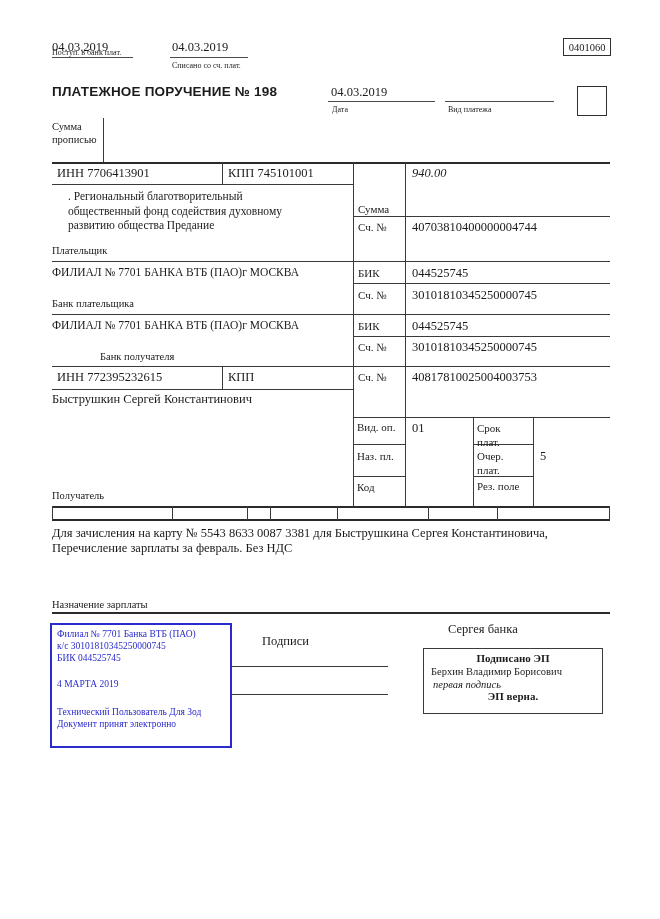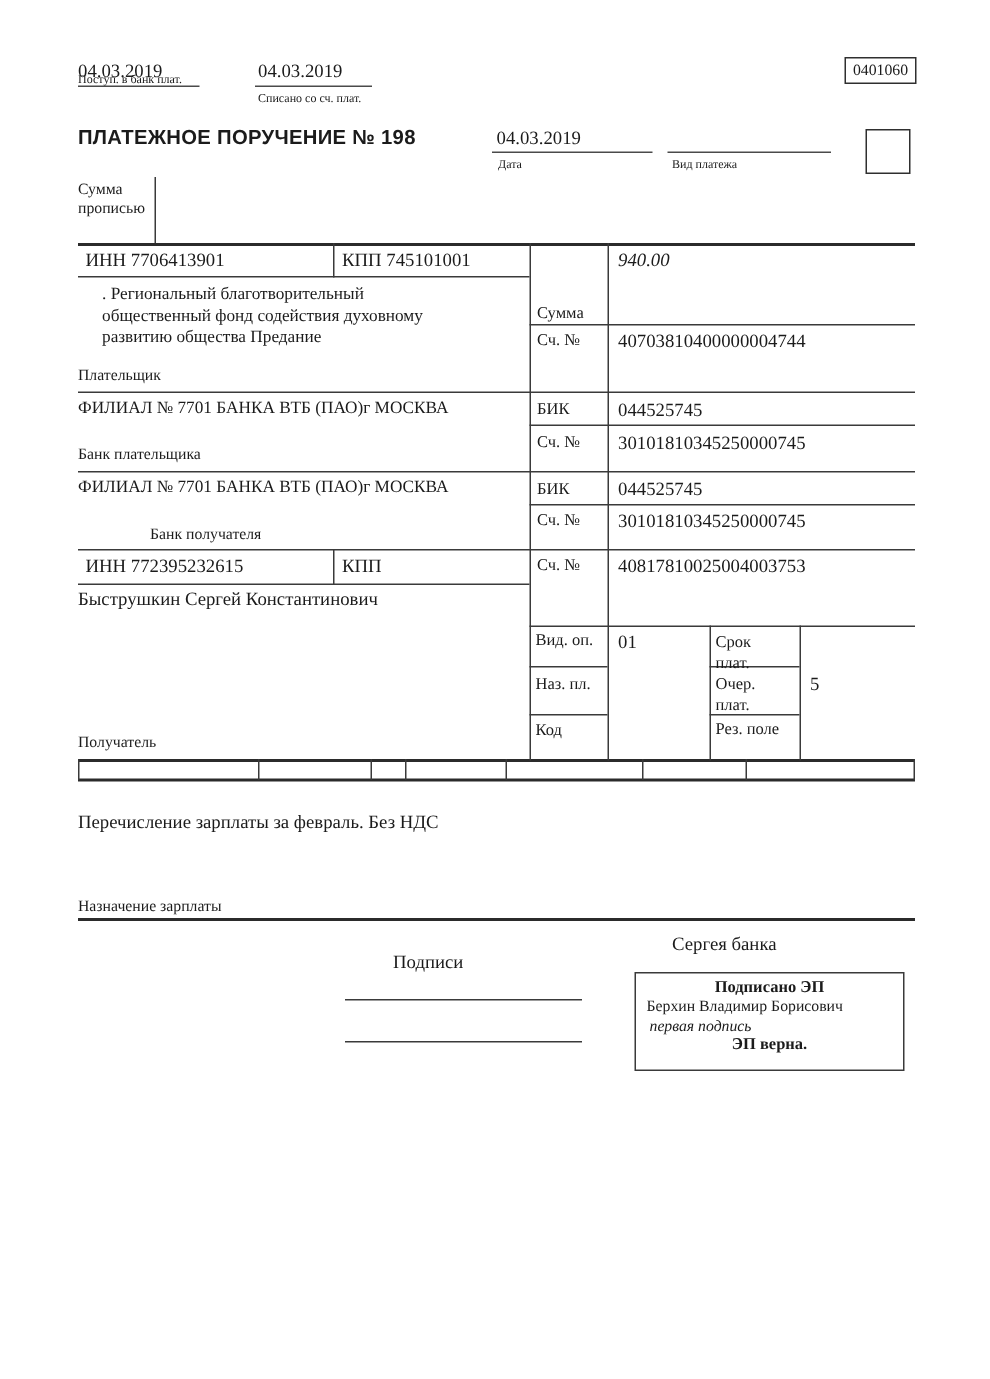--- a/index.html
+++ b/index.html
@@ -122,28 +122,39 @@
   <div class="t cell" style="left:357px;top:421px;">Вид. оп.</div>
   <div class="t" style="left:412px;top:421px;">01</div>
   <div class="t cell wrap" style="left:477px;top:421px;width:40px;">Срок плат.</div>
   <div class="t cell" style="left:357px;top:450px;">Наз. пл.</div>
   <div class="t cell wrap" style="left:477px;top:449px;width:42px;">Очер. плат.</div>
   <div class="t" style="left:540px;top:449px;">5</div>
   <div class="t cell" style="left:357px;top:481px;">Код</div>
   <div class="t cell" style="left:477px;top:480px;">Рез. поле</div>
   <div class="t lab" style="left:52px;top:490px;">Получатель</div>
 
+  <div class="t" style="left:52px;top:526px;">Для зачисления на карту № 5543 8633 0087 3381 для Быструшкина Сергея Константиновича,</div>
   <div class="t" style="left:52px;top:541px;">Перечисление зарплаты за февраль. Без НДС</div>
   <div class="t lab" style="left:52px;top:599px;">Назначение зарплаты</div>
 
   <div class="t" style="left:262px;top:622px;margin-top:12px;">Подписи</div>
   <div class="t" style="left:448px;top:622px;">Сергея банка</div>
   <div class="sig" style="left:230px;top:666px;width:158px;"></div>
   <div class="sig" style="left:230px;top:694px;width:158px;"></div>
 
+  <div class="stamp">
+    <div>Филиал № 7701 Банка ВТБ (ПАО)</div>
+    <div>к/с 30101810345250000745</div>
+    <div>БИК 044525745</div>
+    <div class="gap1"></div>
+    <div>4 МАРТА 2019</div>
+    <div class="gap2"></div>
+    <div>Технический Пользователь Для Зод</div>
+    <div>Документ принят электронно</div>
+  </div>
 
   <div class="esign">
     <div class="et">Подписано ЭП</div>
     <div class="en">Берхин Владимир Борисович</div>
     <div class="ek">первая подпись</div>
     <div class="ev">ЭП верна.</div>
   </div>
 
 </div>
 

